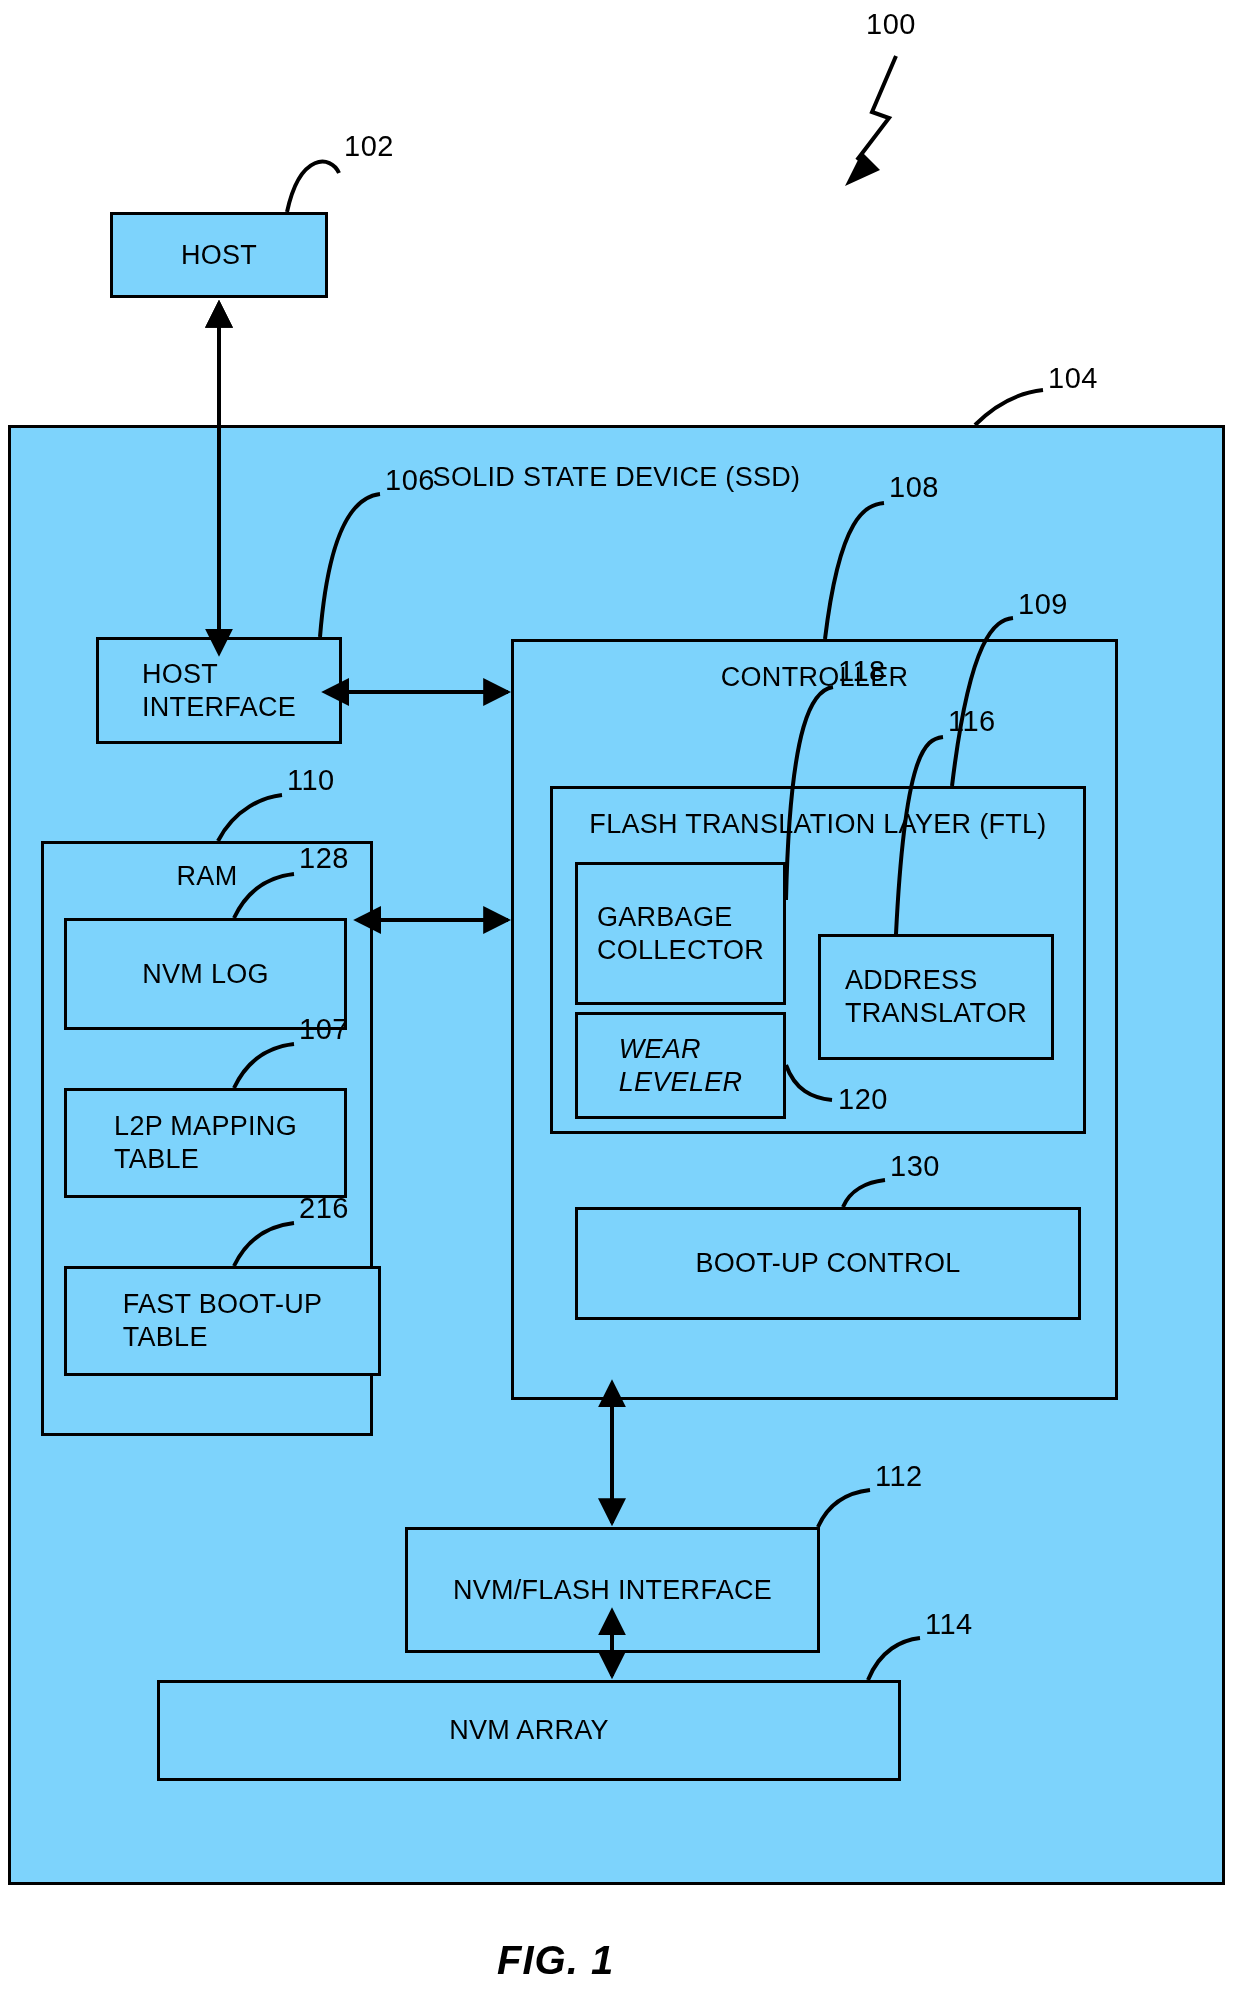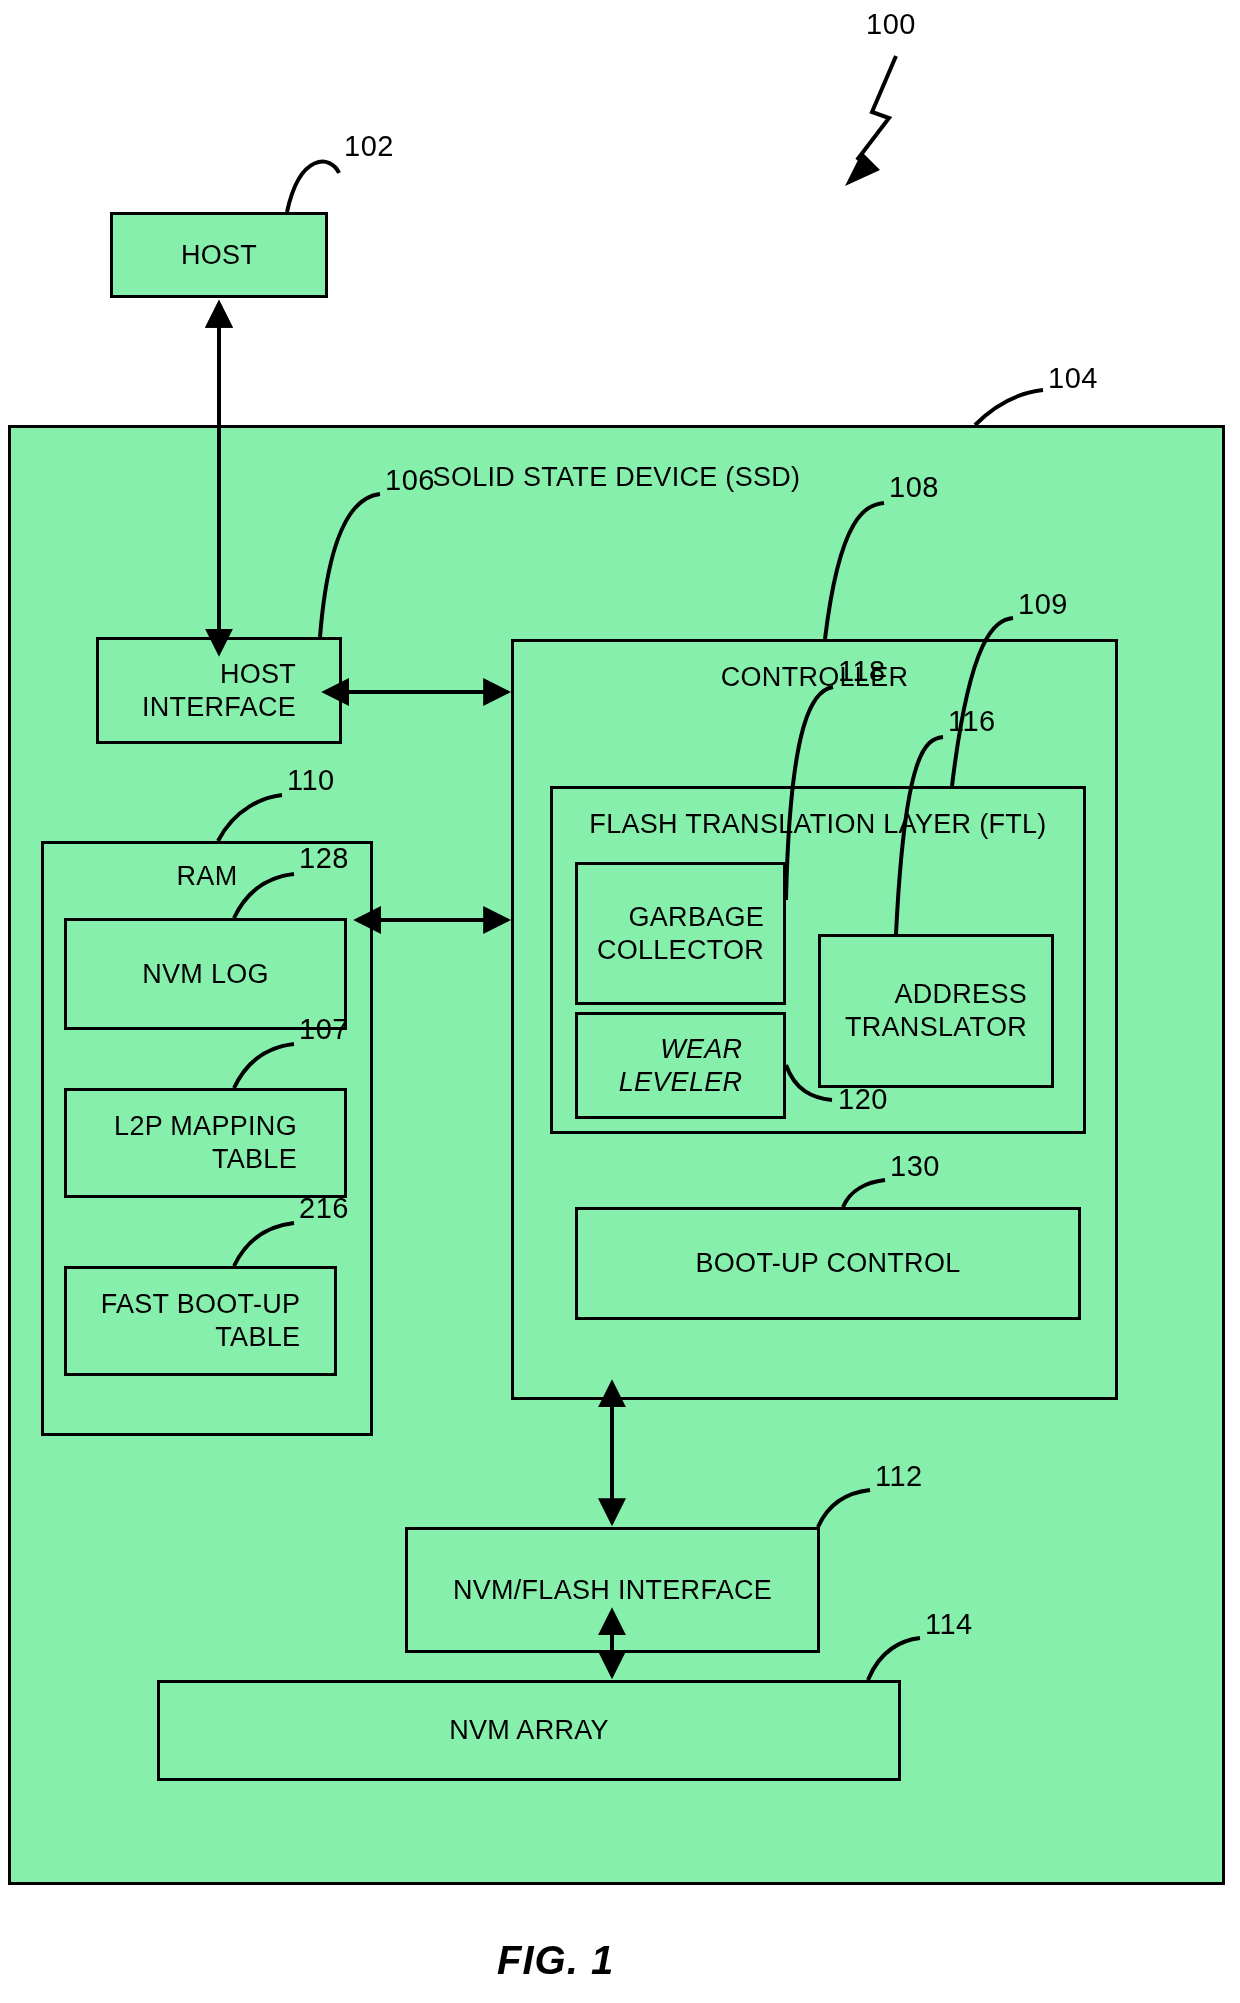--- a/index.html
+++ b/index.html
@@ -14,26 +14,26 @@
   #page {
     position: relative;
     width: 1240px;
     height: 2003px;
     background: #ffffff;
     overflow: hidden;
   }
   .box {
     position: absolute;
     border: 3px solid #000;
-    background: #86efac;
+    background: #7dd3fc;
     box-sizing: border-box;
     display: flex;
     align-items: center;
     justify-content: center;
-    text-align: right;
+    text-align: left;
   }
   .box-label {
     font-size: 27px;
     letter-spacing: 0.3px;
     line-height: 1.22;
     white-space: pre-line;
   }
   
   .container-title {
     position: absolute;
@@ -100,21 +100,21 @@
 COLLECTOR</span>
   </div>
   <div class="ref-num" style="left:838px; top:655px;">118</div>
 
   <div class="box" style="left:575px; top:1012px; width:211px; height:107px;font-style:italic;">
     <span class="box-label">WEAR
 LEVELER</span>
   </div>
   <div class="ref-num" style="left:838px; top:1083px;">120</div>
 
-  <div class="box" style="left:818px; top:934px; width:236px; height:154px;">
+  <div class="box" style="left:818px; top:934px; width:236px; height:126px;">
     <span class="box-label">ADDRESS
 TRANSLATOR</span>
   </div>
   <div class="ref-num" style="left:948px; top:705px;">116</div>
 
   <div class="box" style="left:575px; top:1207px; width:506px; height:113px;">
     <span class="box-label">BOOT-UP CONTROL</span>
   </div>
   <div class="ref-num" style="left:890px; top:1150px;">130</div>
 
@@ -126,21 +126,21 @@
     <span class="box-label">NVM LOG</span>
   </div>
   <div class="ref-num" style="left:299px; top:842px;">128</div>
 
   <div class="box" style="left:64px; top:1088px; width:283px; height:110px;">
     <span class="box-label">L2P MAPPING
 TABLE</span>
   </div>
   <div class="ref-num" style="left:299px; top:1013px;">107</div>
 
-  <div class="box" style="left:64px; top:1266px; width:273px; height:110px;">
+  <div class="box" style="left:64px; top:1266px; width:317px; height:110px;">
     <span class="box-label">FAST BOOT-UP
 TABLE</span>
   </div>
   <div class="ref-num" style="left:299px; top:1192px;">216</div>
 
   <div class="box" style="left:405px; top:1527px; width:415px; height:126px;">
     <span class="box-label">NVM/FLASH INTERFACE</span>
   </div>
   <div class="ref-num" style="left:875px; top:1460px;">112</div>
 

